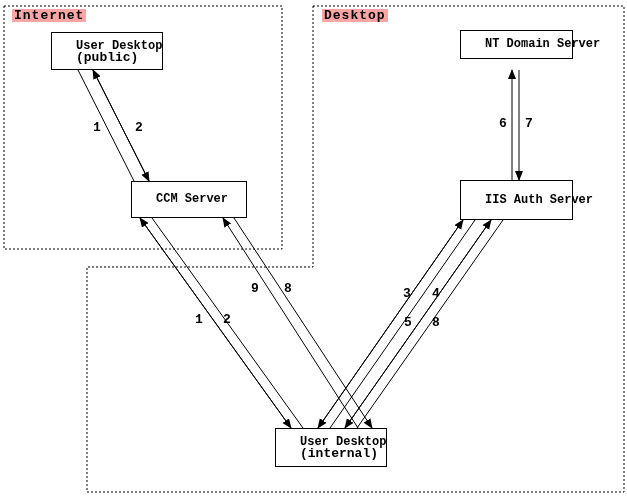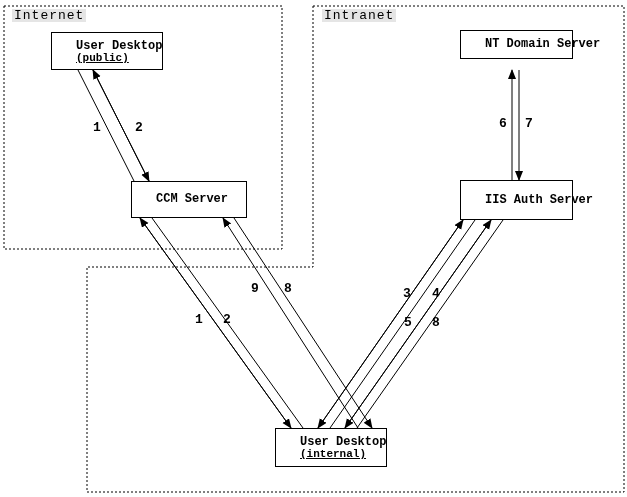--- a/index.html
+++ b/index.html
@@ -3,30 +3,30 @@
 <meta charset="utf-8">
 <style>
   html,body{margin:0;padding:0;background:#ffffff;}
   .stage{
     position:relative;width:627px;height:497px;background:#ffffff;
     font-family:"Liberation Mono","DejaVu Sans Mono",monospace;
     color:#000;overflow:hidden;
   }
   .stage svg{position:absolute;left:0;top:0;}
   .region-label{
-    position:absolute;font-size:13px;font-weight:normal;letter-spacing:1px;
-    white-space:nowrap;background:#e5e5e5;padding:0 2px;line-height:13px;
+    position:absolute;font-size:13px;font-weight:bold;letter-spacing:1px;
+    white-space:nowrap;background:#fca5a5;padding:0 2px;line-height:13px;
   }
   .node{
     position:absolute;border:1px solid #000;background:#ffffff;
     display:flex;flex-direction:column;align-items:flex-start;justify-content:center;
     text-align:center;box-sizing:border-box;padding-left:24px;
   }
   .node-title{font-size:12px;font-weight:bold;line-height:13px;white-space:nowrap;}
-  .node-sub{font-size:11px;font-weight:bold;line-height:10px;white-space:nowrap;text-decoration:underline;}
+  .node-sub{font-size:13px;font-weight:bold;line-height:10px;white-space:nowrap;}
   .arrow-label{
     position:absolute;font-size:13px;font-weight:bold;line-height:13px;
     transform:translate(-50%,-50%);white-space:nowrap;background:transparent;
   }
 </style>
 </head>
 <body>
 
 <div class="stage">
 
@@ -57,21 +57,21 @@
 
     <line x1="345" y1="428" x2="491" y2="220" stroke="#000" stroke-width="1" marker-end="url(#ah)"></line>
     <line x1="491" y1="220" x2="345" y2="428" stroke="#000" stroke-width="1" marker-end="url(#ah)"></line>
     <line x1="357" y1="428" x2="503" y2="220" stroke="#000" stroke-width="1"></line>
 
     <line x1="512" y1="180" x2="512" y2="70" stroke="#000" stroke-width="1" marker-end="url(#ah)"></line>
     <line x1="519" y1="70" x2="519" y2="180" stroke="#000" stroke-width="1" marker-end="url(#ah)"></line>
   </svg>
 
   <div class="region-label" style="left:12px;top:9px">Internet</div>
-  <div class="region-label" style="left:322px;top:9px">Intranet</div>
+  <div class="region-label" style="left:322px;top:9px">Desktop</div>
 
   <div class="node" style="left:51px;top:32px;width:112px;height:38px">
     <div class="node-title">User Desktop</div>
     <div class="node-sub">(public)</div>
   </div>
 
   <div class="node" style="left:131px;top:181px;width:116px;height:37px">
     <div class="node-title">CCM Server</div>
   </div>
 

